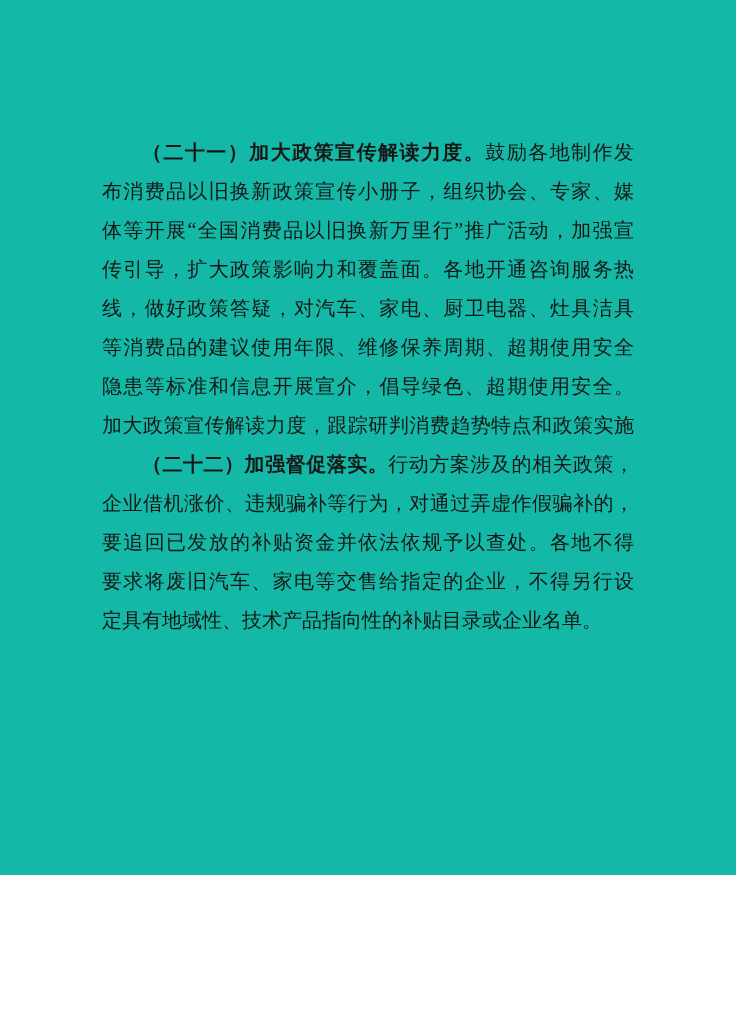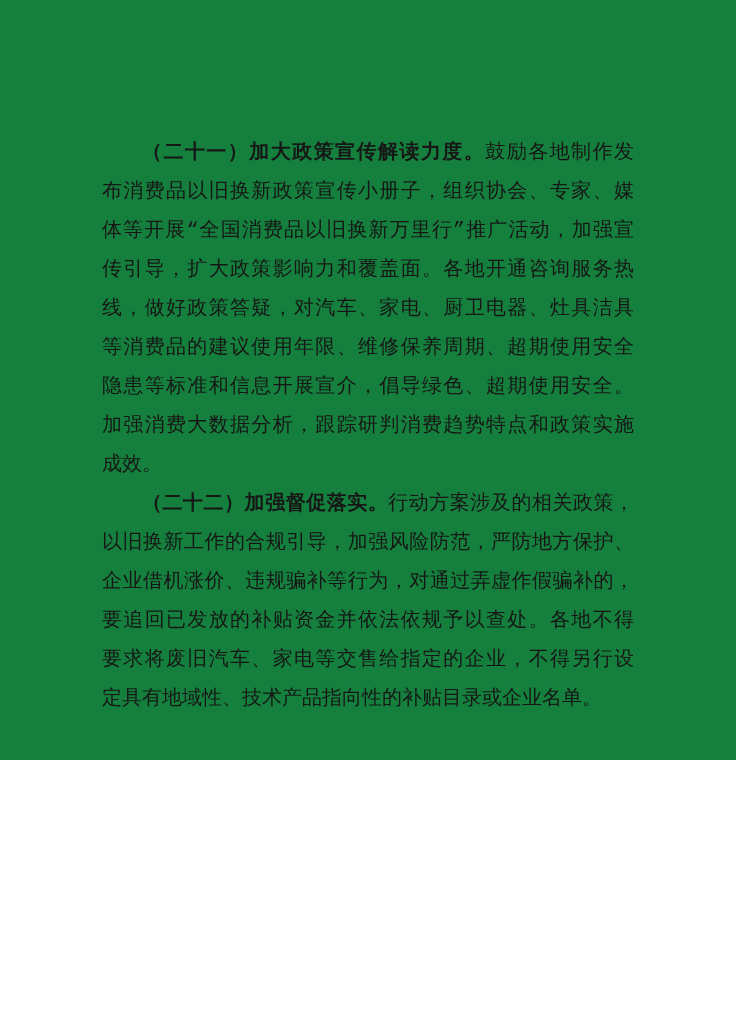--- a/index.html
+++ b/index.html
@@ -3,24 +3,24 @@
 <meta charset="utf-8">
 <style>
   html, body {
     margin: 0;
     padding: 0;
     background: #ffffff;
   }
   .page {
     position: relative;
     width: 736px;
-    height: 760px;
-    background: #15803d;
+    height: 875px;
+    background: #14b8a6;
     overflow: hidden;
-    font-family: Liberation Mono, monospace;
+    font-family: Liberation Serif, serif;
     color: #161616;
   }
   .content {
     position: absolute;
     left: 102px;
     top: 133px;
     width: 532px;
   }
   .para { margin: 0; padding: 0; }
   .line {
@@ -54,27 +54,25 @@
   <div class="content">
 
     <div class="para">
       <div class="line first"><span class="heading">（二十一）加大政策宣传解读力度。</span><span>鼓励各地制作发</span></div>
       <div class="line">布消费品以旧换新政策宣传小册子，组织协会、专家、媒</div>
       <div class="line">体等开展“全国消费品以旧换新万里行”推广活动，加强宣</div>
       <div class="line">传引导，扩大政策影响力和覆盖面。各地开通咨询服务热</div>
       <div class="line">线，做好政策答疑，对汽车、家电、厨卫电器、灶具洁具</div>
       <div class="line">等消费品的建议使用年限、维修保养周期、超期使用安全</div>
       <div class="line">隐患等标准和信息开展宣介，倡导绿色、超期使用安全。</div>
-      <div class="line">加强消费大数据分析，跟踪研判消费趋势特点和政策实施</div>
-      <div class="line last">成效。</div>
+      <div class="line">加大政策宣传解读力度，跟踪研判消费趋势特点和政策实施</div>
     </div>
 
     <div class="para">
       <div class="line first"><span class="heading">（二十二）加强督促落实。</span><span>行动方案涉及的相关政策，</span></div>
-      <div class="line">以旧换新工作的合规引导，加强风险防范，严防地方保护、</div>
       <div class="line">企业借机涨价、违规骗补等行为，对通过弄虚作假骗补的，</div>
       <div class="line">要追回已发放的补贴资金并依法依规予以查处。各地不得</div>
       <div class="line">要求将废旧汽车、家电等交售给指定的企业，不得另行设</div>
       <div class="line last">定具有地域性、技术产品指向性的补贴目录或企业名单。</div>
     </div>
 
   </div>
 
   <div class="page-number">-216-</div>
 </div>

